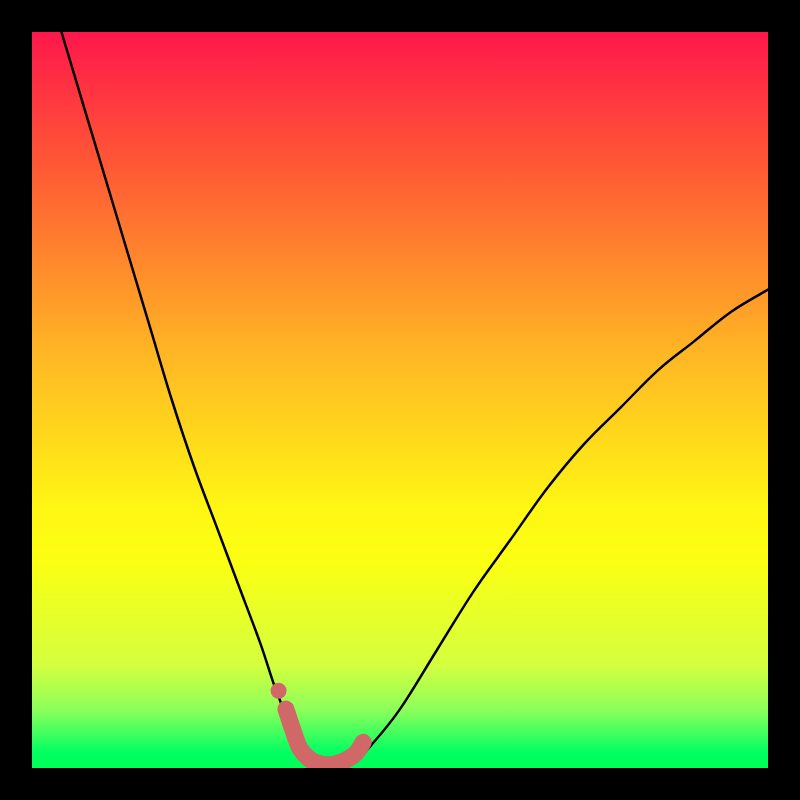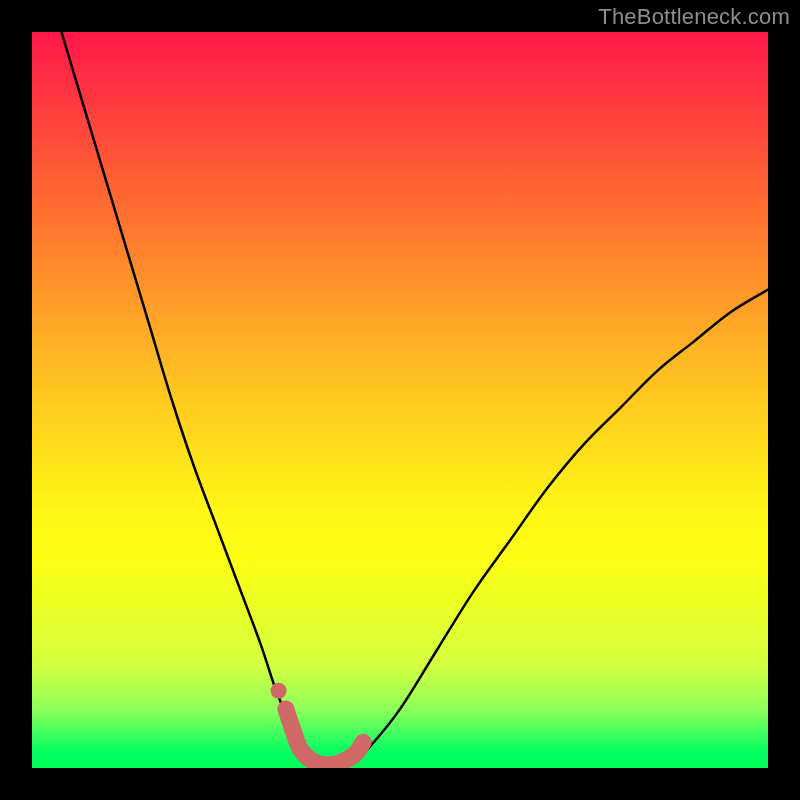--- a/index.html
+++ b/index.html
@@ -50,21 +50,20 @@
     color: #8e8e8e;
     font-size: 22px;
     font-weight: 500;
     letter-spacing: 0.2px;
   }
 </style>
 </head>
 <body>
 
 <div class="frame">
-  <div class="watermark">TheBottleneck.com</div>
 
   <div class="plot-area">
     <svg id="chart-svg" width="736" height="736" viewBox="0 0 736 736">
         <path d="M 29.44 0.00 C 33.41 13.25, 43.57 47.10, 51.52 73.60 C 59.47 100.10, 65.65 120.70, 73.60 147.20 C 81.55 173.70, 87.73 194.30, 95.68 220.80 C 103.63 247.30, 109.81 267.90, 117.76 294.40 C 125.71 320.90, 131.89 342.83, 139.84 368.00 C 147.79 393.17, 153.97 411.72, 161.92 434.24 C 169.87 456.76, 176.05 471.92, 184.00 493.12 C 191.95 514.32, 198.13 530.80, 206.08 552.00 C 214.03 573.20, 221.54 592.33, 228.16 610.88 C 234.78 629.43, 237.58 640.47, 242.88 655.04 C 248.18 669.61, 252.96 681.24, 257.60 691.84 C 262.24 702.44, 264.67 707.30, 268.64 713.92 C 272.61 720.54, 275.04 724.67, 279.68 728.64 C 284.32 732.61, 289.10 734.68, 294.40 736.00 C 299.70 737.32, 303.82 737.32, 309.12 736.00 C 314.42 734.68, 318.54 732.61, 323.84 728.64 C 329.14 724.67, 330.61 723.19, 338.56 713.92 C 346.51 704.65, 356.08 694.34, 368.00 677.12 C 379.92 659.90, 391.55 639.44, 404.80 618.24 C 418.05 597.04, 428.35 579.23, 441.60 559.36 C 454.85 539.49, 465.15 526.39, 478.40 507.84 C 491.65 489.29, 501.95 473.54, 515.20 456.32 C 528.45 439.10, 538.75 426.73, 552.00 412.16 C 565.25 397.59, 575.55 388.61, 588.80 375.36 C 602.05 362.11, 612.35 350.48, 625.60 338.56 C 638.85 326.64, 649.15 319.72, 662.40 309.12 C 675.65 298.52, 685.95 288.95, 699.20 279.68 C 712.45 270.41, 729.38 261.57, 736.00 257.60" fill="none" stroke="#000000" stroke-width="2.5" stroke-linecap="round"></path>
         <path d="M 253.92 677.12 C 255.24 681.09, 258.63 691.91, 261.28 699.20 C 263.93 706.49, 265.33 712.30, 268.64 717.60 C 271.95 722.90, 275.71 725.99, 279.68 728.64 C 283.65 731.29, 286.75 731.66, 290.72 732.32 C 294.69 732.98, 297.79 732.98, 301.76 732.32 C 305.73 731.66, 308.83 730.63, 312.80 728.64 C 316.77 726.65, 320.53 724.59, 323.84 721.28 C 327.15 717.97, 329.88 712.23, 331.20 710.24" fill="none" stroke="#d06868" stroke-width="17" stroke-linecap="round" stroke-linejoin="round"></path>
         <circle cx="246.56" cy="658.72" r="8" fill="#d06868"></circle>
       </svg>
   </div>
 </div>
 

